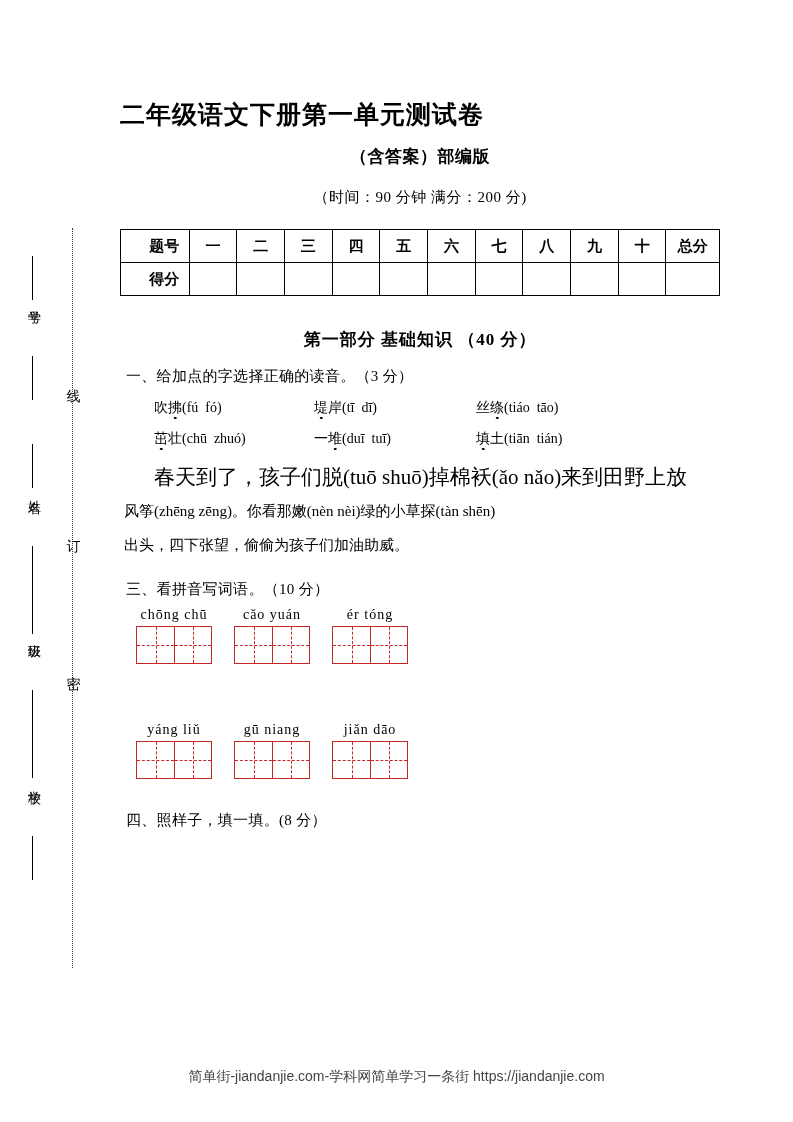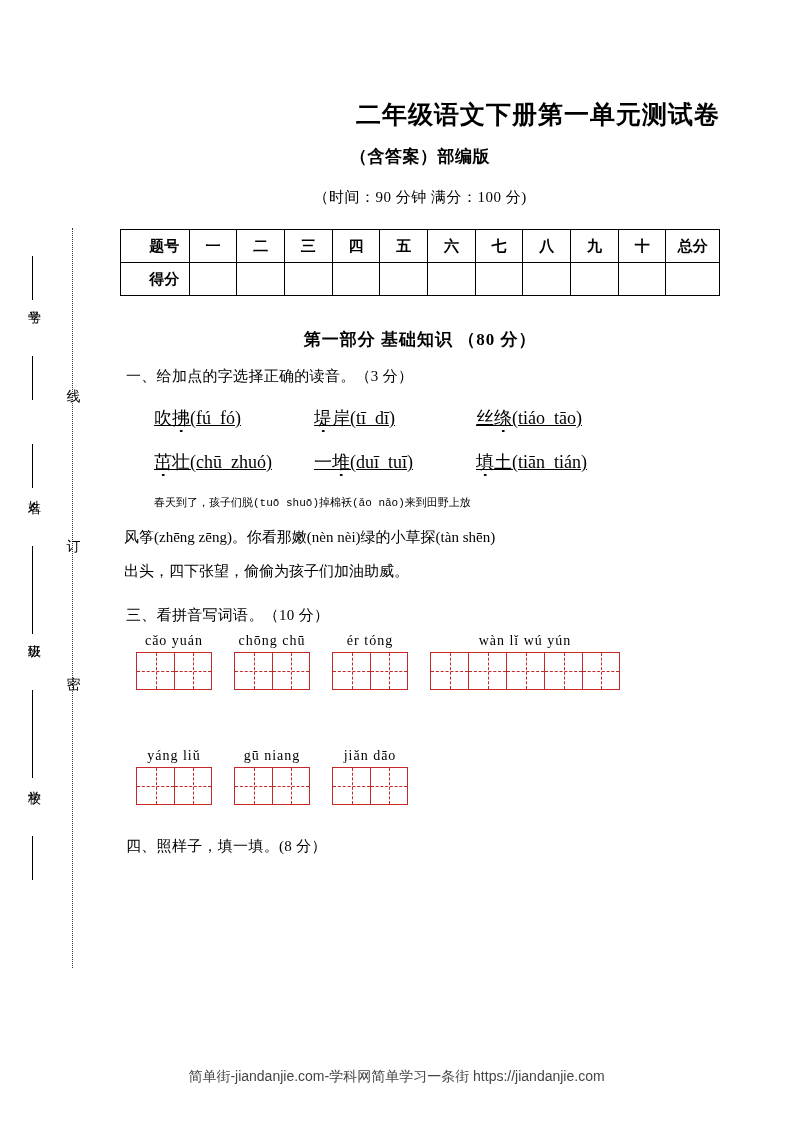--- a/index.html
+++ b/index.html
@@ -51,21 +51,21 @@
   }
 
   
   .page {
     position: absolute;
     left: 120px;
     top: 0;
     width: 600px;
   }
   .title {
-    text-align: right;
+    text-align: left;
     font-size: 25px;
     font-weight: bold;
     margin-top: 98px;
     letter-spacing: 1px;
     font-family: "Liberation Serif", serif;
   }
   .subtitle {
     text-align: center;
     font-size: 17px;
     font-weight: bold;
@@ -117,51 +117,49 @@
     margin-top: 32px;
     letter-spacing: 1px;
   }
   .q-head {
     font-size: 15px;
     margin-top: 16px;
     margin-left: 6px;
     letter-spacing: 0.3px;
   }
   .row-words {
-    font-size: 18px;
-    margin-top: 20px;
+    font-size: 14px;
+    margin-top: 13px;
     margin-left: 34px;
     display: flex;
-    text-decoration: underline;
   }
   .row-words .w {
     white-space: nowrap;
   }
   .dot-under {
     position: relative;
   }
   .dot-under::after {
     content: "";
     position: absolute;
     left: 50%;
     bottom: -4px;
     transform: translateX(-50%);
     width: 2.5px;
     height: 2.5px;
     border-radius: 50%;
     background: #000;
   }
   .para {
-    font-size: 11px;
+    font-size: 21px;
     line-height: 34px;
     margin-top: 12px;
     text-indent: 30px;
     margin-left: 4px;
     margin-right: 0;
-    font-family: Liberation Mono, monospace;
   }
   .para2 {
     font-size: 15px;
     line-height: 34px;
     margin-left: 4px;
     text-indent: 0;
   }
 
   
   .grid-block {
@@ -252,21 +250,21 @@
 
   <div class="vert-label big" style="left:64px; top:378px;">线</div>
   <div class="vert-label big" style="left:64px; top:528px;">订</div>
   <div class="vert-label big" style="left:64px; top:665px;">密</div>
 </div>
 
 <div class="page">
 
   <div class="title">二年级语文下册第一单元测试卷</div>
   <div class="subtitle">（含答案）部编版</div>
-  <div class="timeinfo">（时间：90 分钟    满分：100 分)</div>
+  <div class="timeinfo">（时间：90 分钟    满分：200 分)</div>
 
   <div class="score-table-wrap">
     <table class="score-table">
       <tbody>
         <tr>
           <td class="label-cell">题号</td>
           <td class="head-cell">一</td>
           <td class="head-cell">二</td>
           <td class="head-cell">三</td>
           <td class="head-cell">四</td>
@@ -289,21 +287,21 @@
           <td></td>
           <td></td>
           <td></td>
           <td></td>
           <td></td>
         </tr>
       </tbody>
     </table>
   </div>
 
-  <div class="part-title">第一部分  基础知识 （80 分）</div>
+  <div class="part-title">第一部分  基础知识 （40 分）</div>
 
   <div class="q-head">一、给加点的字选择正确的读音。（3 分）</div>
   <div class="row-words">
     <span class="w" style="width:160px;">吹<span class="dot-under">拂</span><span>(fú&nbsp;&nbsp;fó)</span></span>
     <span class="w" style="width:162px;"><span class="dot-under">堤</span>岸<span>(tī&nbsp;&nbsp;dī)</span></span>
     <span class="w">丝<span class="dot-under">绦</span><span>(tiáo&nbsp;&nbsp;tāo)</span></span>
   </div>
   <div class="row-words">
     <span class="w" style="width:160px;"><span class="dot-under">茁</span>壮<span>(chū&nbsp;&nbsp;zhuó)</span></span>
     <span class="w" style="width:162px;">一<span class="dot-under">堆</span><span>(duī&nbsp;&nbsp;tuī)</span></span>
@@ -313,53 +311,41 @@
   <div class="para">春天到了，孩子们脱(tuō  shuō)掉棉袄(ǎo  nǎo)来到田野上放</div>
   <div class="para2">风筝(zhēng  zēng)。你看那嫩(nèn  nèi)绿的小草探(tàn  shēn)</div>
   <div class="para2">出头，四下张望，偷偷为孩子们加油助威。</div>
 
   <div class="q-head" style="margin-top:18px;">三、看拼音写词语。（10 分）</div>
 
   <div class="grid-block">
     <div style="display:flex;">
       <div class="group">
         <div class="pinyin-row">
+            <div class="pinyin-label" style="width:76px;">chōng chū</div>
+          </div>
+        <div class="boxes-row">
+          <div class="tian"></div>
+          <div class="tian"></div>
+        </div>
+      </div>
+      <div class="group">
+        <div class="pinyin-row">
             <div class="pinyin-label" style="width:76px;">cǎo yuán</div>
           </div>
         <div class="boxes-row">
           <div class="tian"></div>
           <div class="tian"></div>
         </div>
       </div>
       <div class="group">
         <div class="pinyin-row">
-            <div class="pinyin-label" style="width:76px;">chōng chū</div>
-          </div>
-        <div class="boxes-row">
-          <div class="tian"></div>
-          <div class="tian"></div>
-        </div>
-      </div>
-      <div class="group">
-        <div class="pinyin-row">
             <div class="pinyin-label" style="width:76px;">ér tóng</div>
           </div>
         <div class="boxes-row">
-          <div class="tian"></div>
-          <div class="tian"></div>
-        </div>
-      </div>
-      <div class="group">
-        <div class="pinyin-row">
-            <div class="pinyin-label" style="width:190px;">wàn lǐ wú yún</div>
-          </div>
-        <div class="boxes-row">
-          <div class="tian"></div>
-          <div class="tian"></div>
-          <div class="tian"></div>
           <div class="tian"></div>
           <div class="tian"></div>
         </div>
       </div>
     </div>
   </div>
 
   <div class="grid-block" style="margin-top:10px;">
     <div style="display:flex;margin-top:44px;">
       <div class="group">

